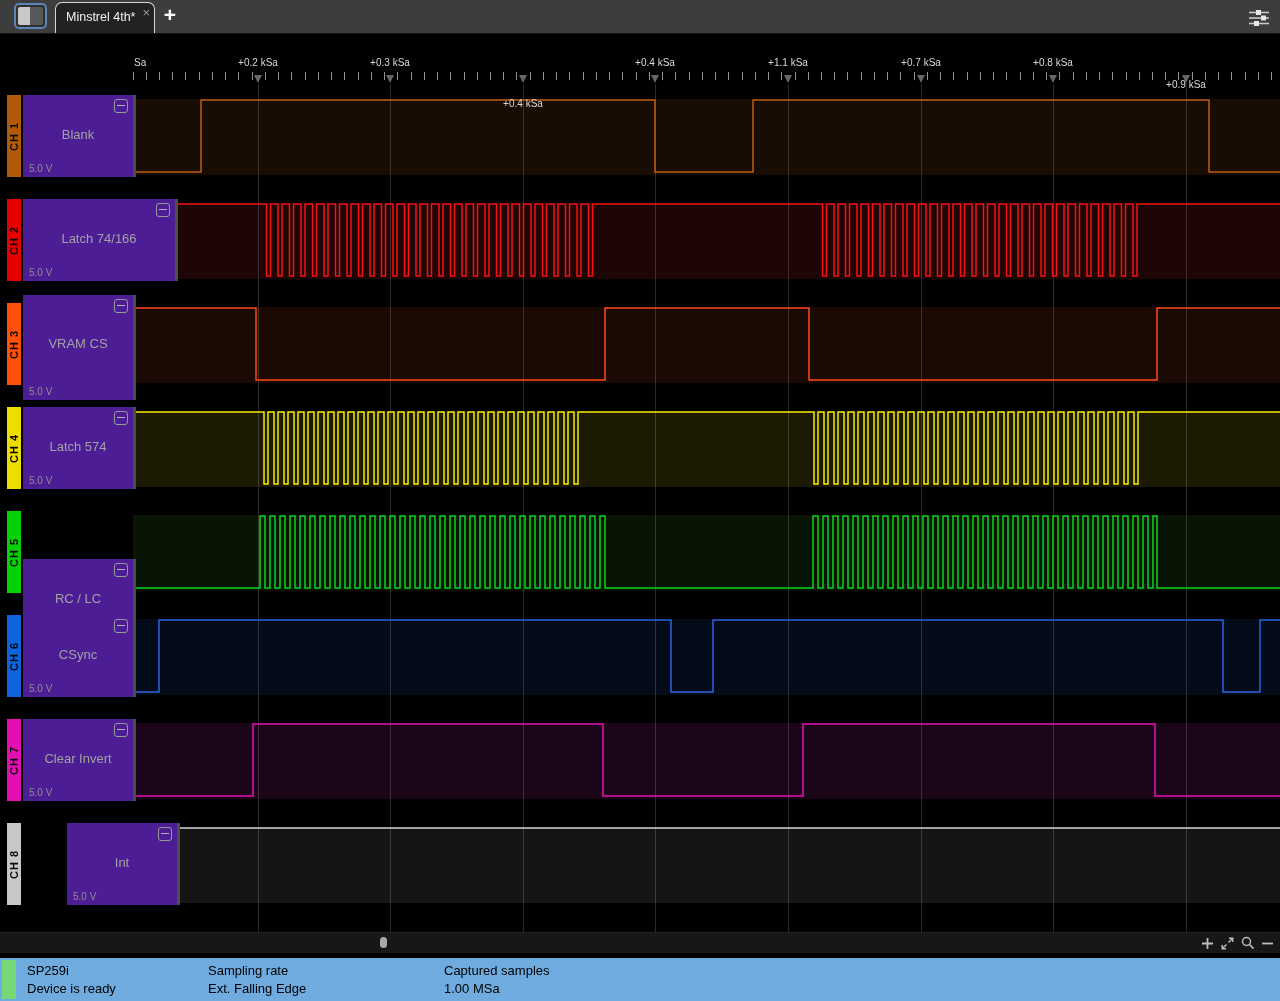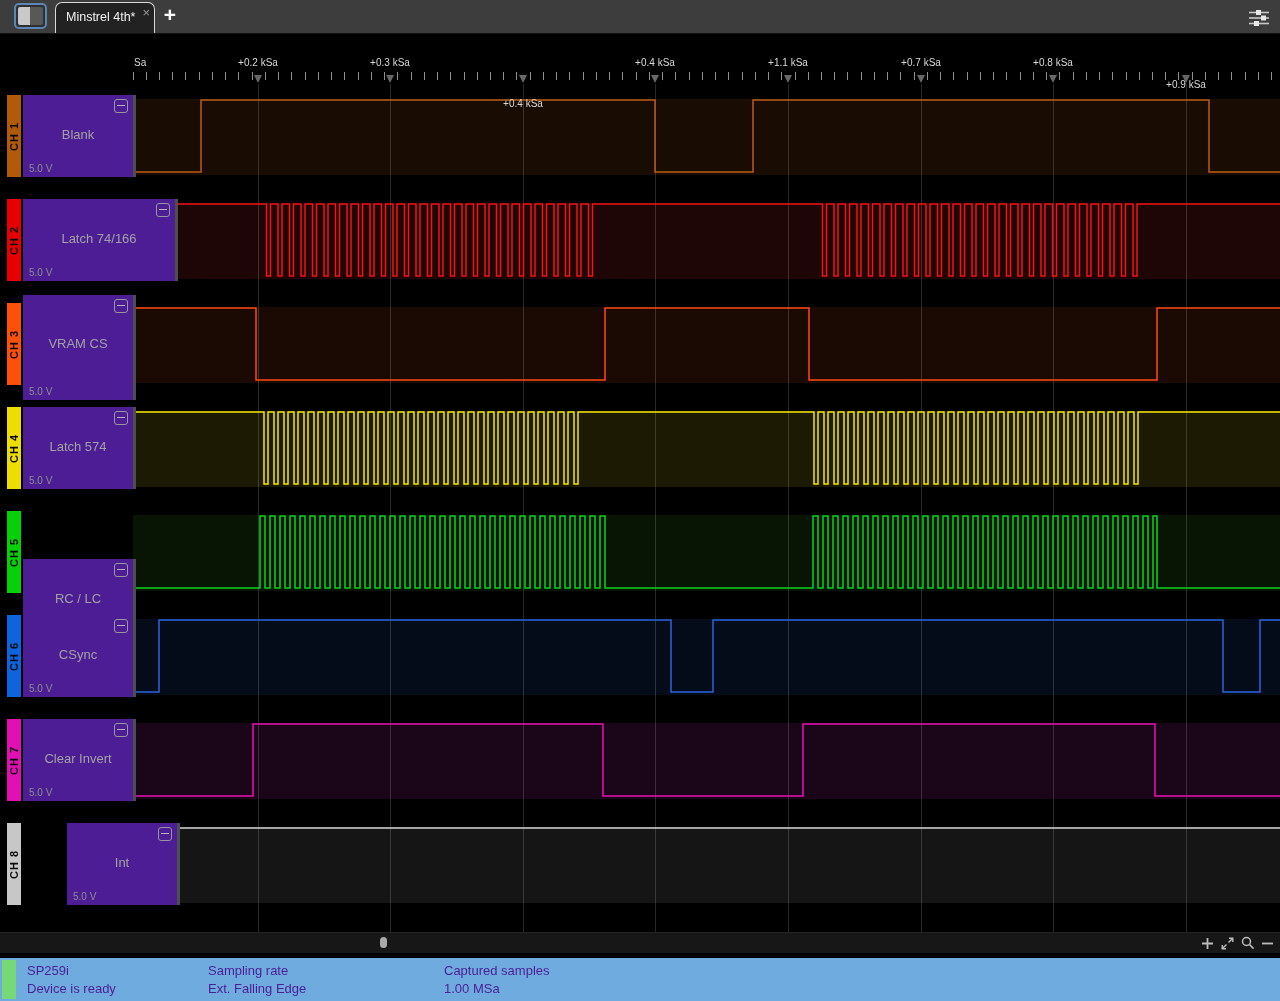--- a/index.html
+++ b/index.html
@@ -35,21 +35,21 @@
   .chcollapse::after{content:"";position:absolute;left:2px;right:2px;top:5px;height:1px;background:#b5b5b5;}
 
   
   .scrollrow{position:absolute;left:0;top:898px;width:1280px;height:20px;background:#171717;border-top:1px solid #242424;cursor:pointer;}
   .thumb{position:absolute;left:380px;top:4px;width:7px;height:11px;border-radius:3.5px;background:#a9a9a9;cursor:grab;}
   .zbtn{position:absolute;top:3px;width:14px;height:14px;cursor:pointer;}
 
   
   .statusbar{position:absolute;left:0;top:958px;width:1280px;height:43px;}
   .accent{position:absolute;left:2px;top:2px;bottom:2px;width:14px;}
-  .scol{position:absolute;top:4px;color:#4c1d95;font-size:13px;line-height:18px;white-space:nowrap;}
+  .scol{position:absolute;top:4px;color:#000000;font-size:13px;line-height:18px;white-space:nowrap;}
 </style>
 </head>
 <body>
 
 <div id="app">
 
   <div class="tabbar">
     <div class="logo">
         <div class="logo-inner"></div>
       </div>

